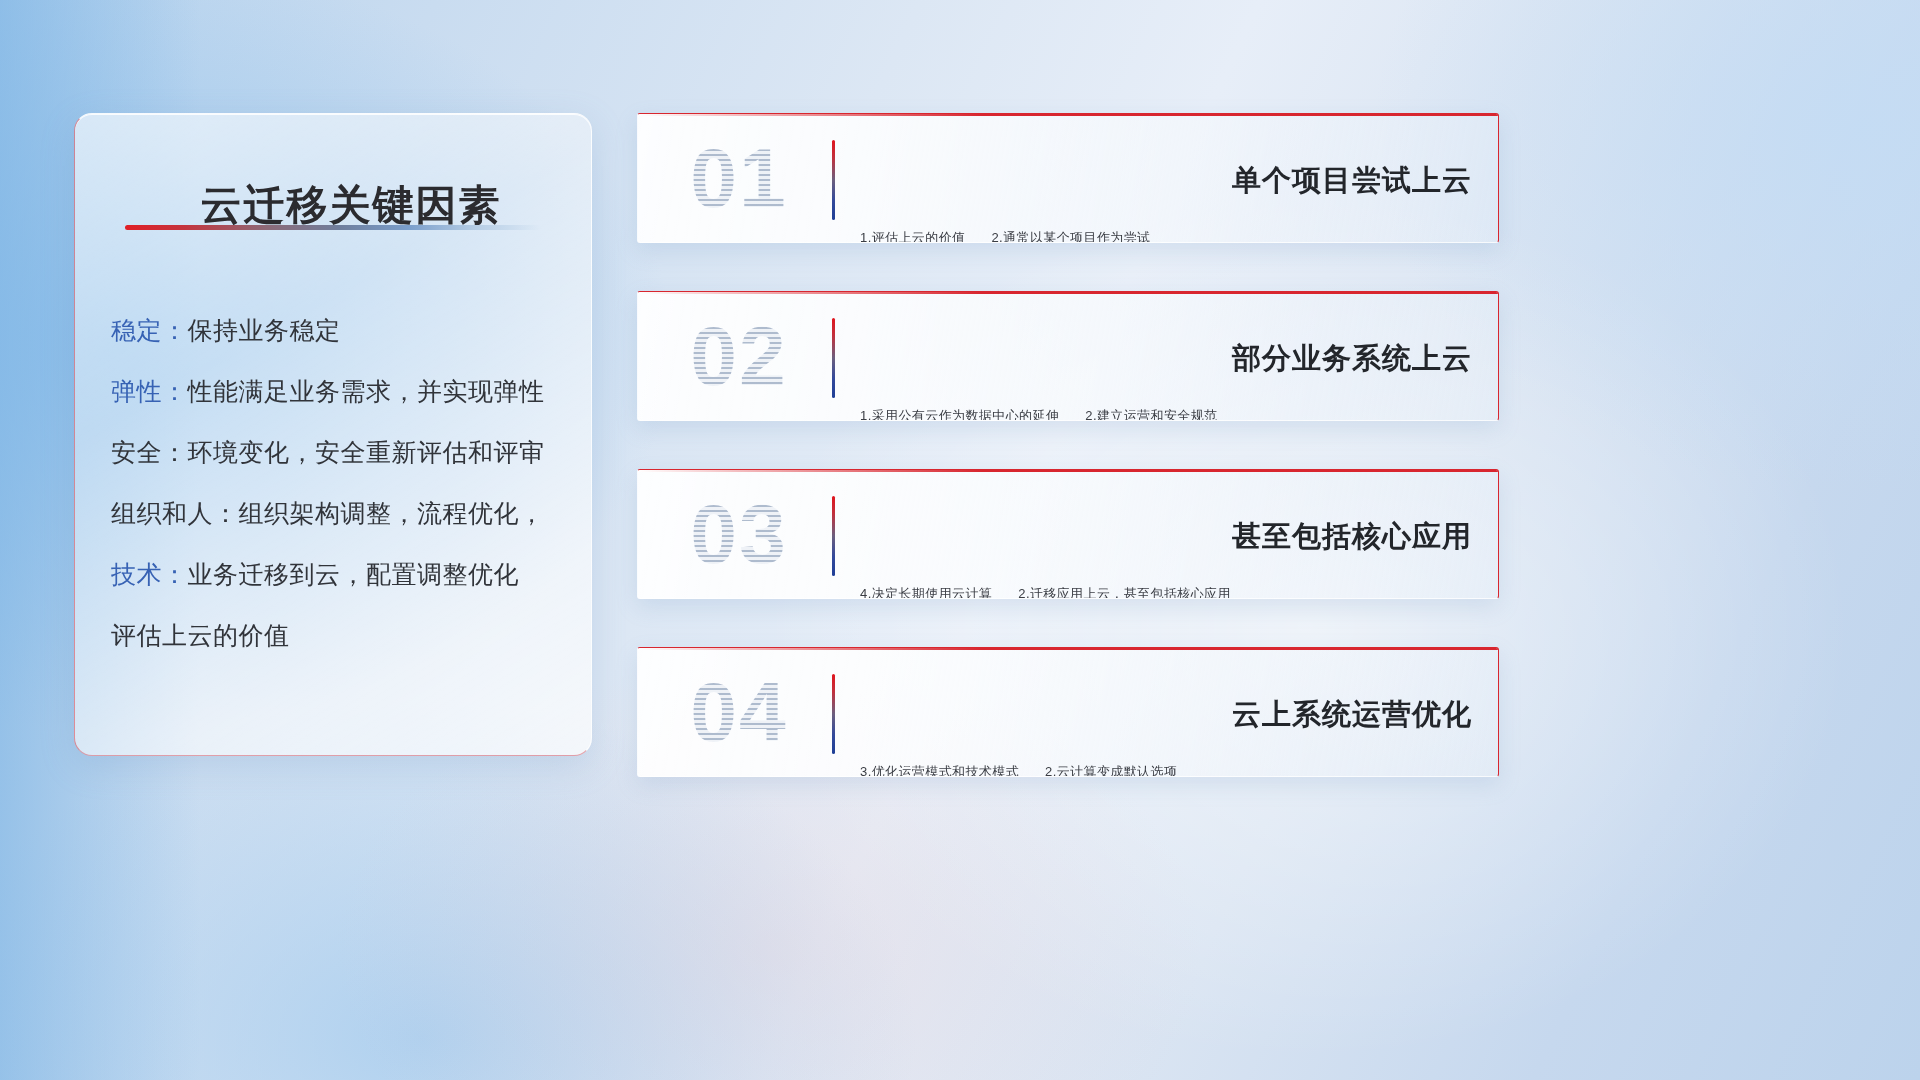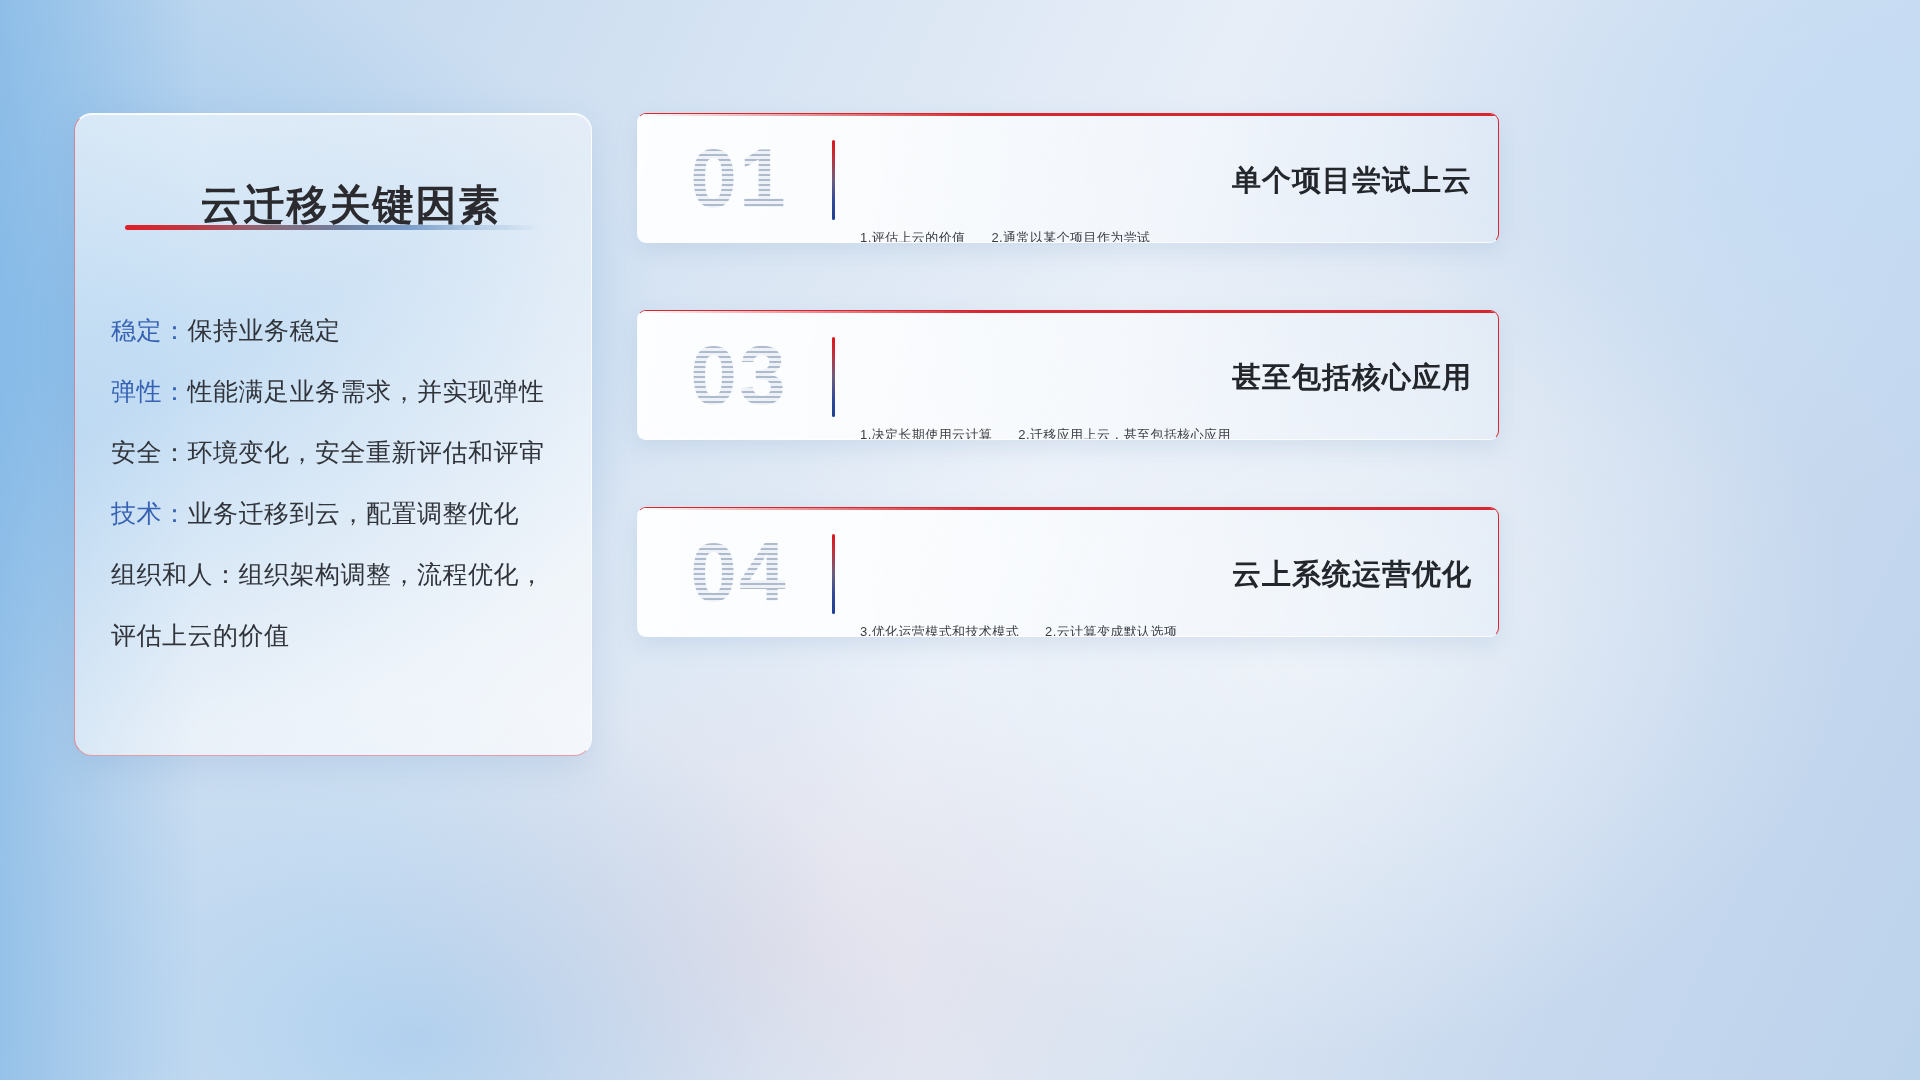--- a/index.html
+++ b/index.html
@@ -49,21 +49,21 @@
   .panel-line{
     font-size:25px;line-height:61px;color:#31343a;letter-spacing:.5px;white-space:nowrap;
   }
   .panel-line .lab{font-weight:normal;}
   .panel-line .lab.blue{color:#3762b4;}
   .panel-line .lab.dark{color:#31343a;text-align:right;}
 
   
   .cards{position:absolute;left:637px;top:113px;width:862px;z-index:3;}
   .card{
-    position:relative;height:128px;margin-bottom:67px;border-radius:9px;
+    position:relative;height:128px;margin-bottom:48px;border-radius:3px;
     background:linear-gradient(100deg,rgba(255,255,255,.94) 0%,rgba(255,255,255,.86) 26%,rgba(250,252,254,.66) 55%,rgba(244,248,253,.44) 78%,rgba(240,246,252,.30) 100%);
     border-top:1.5px solid #d8262f;
     border-right:1.5px solid #d8262f;
     border-bottom:1px solid rgba(255,255,255,.75);
     border-left:1px solid rgba(255,255,255,.8);
     box-shadow:0 8px 22px rgba(110,150,195,.18), inset 0 1px 0 rgba(255,255,255,.9);
     overflow:hidden;
   }
   .card::after{
     content:"";position:absolute;left:0;top:0;right:0;height:1.5px;
@@ -114,51 +114,60 @@
     <div class="panel-line">
       <span class="lab blue">稳定：</span><span>保持业务稳定</span>
     </div>
     <div class="panel-line">
       <span class="lab blue">弹性：</span><span>性能满足业务需求，并实现弹性</span>
     </div>
     <div class="panel-line">
       <span class="lab dark">安全：</span><span>环境变化，安全重新评估和评审</span>
     </div>
     <div class="panel-line">
-      <span class="lab blue">技术：</span><span>业务迁移到云，配置调整优化</span>
+      <span class="lab dark">组织和人：</span><span>组织架构调整，流程优化，</span>
     </div>
     <div class="panel-line">
-      <span class="lab dark">组织和人：</span><span>组织架构调整，流程优化，</span>
+      <span class="lab blue">技术：</span><span>业务迁移到云，配置调整优化</span>
     </div>
     <div class="panel-line">
       <span class="lab dark"></span><span>评估上云的价值</span>
     </div>
   </div>
 </section>
 
 <section class="cards">
 
   <article class="card">
     <div class="card-num-shadow">01</div>
     <div class="card-num">01</div>
     <div class="card-bar"></div>
     <div class="card-body">
       <h2 class="card-title">单个项目尝试上云</h2>
       <p class="card-desc"><span>1.评估上云的价值</span><span class="gap"></span><span>2.通常以某个项目作为尝试</span></p>
     </div>
   </article>
 
+  <article class="card">
+    <div class="card-num-shadow">02</div>
+    <div class="card-num">02</div>
+    <div class="card-bar"></div>
+    <div class="card-body">
+      <h2 class="card-title">部分业务系统上云</h2>
+      <p class="card-desc"><span>1.采用公有云作为数据中心的延伸</span><span class="gap"></span><span>2.建立运营和安全规范</span></p>
+    </div>
+  </article>
 
   <article class="card">
     <div class="card-num-shadow">03</div>
     <div class="card-num">03</div>
     <div class="card-bar"></div>
     <div class="card-body">
       <h2 class="card-title">甚至包括核心应用</h2>
-      <p class="card-desc"><span>1.决定长期使用云计算</span><span class="gap"></span><span>2.迁移应用上云，甚至包括核心应用</span></p>
+      <p class="card-desc"><span>4.决定长期使用云计算</span><span class="gap"></span><span>2.迁移应用上云，甚至包括核心应用</span></p>
     </div>
   </article>
 
   <article class="card">
     <div class="card-num-shadow">04</div>
     <div class="card-num">04</div>
     <div class="card-bar"></div>
     <div class="card-body">
       <h2 class="card-title">云上系统运营优化</h2>
       <p class="card-desc"><span>3.优化运营模式和技术模式</span><span class="gap"></span><span>2.云计算变成默认选项</span></p>

